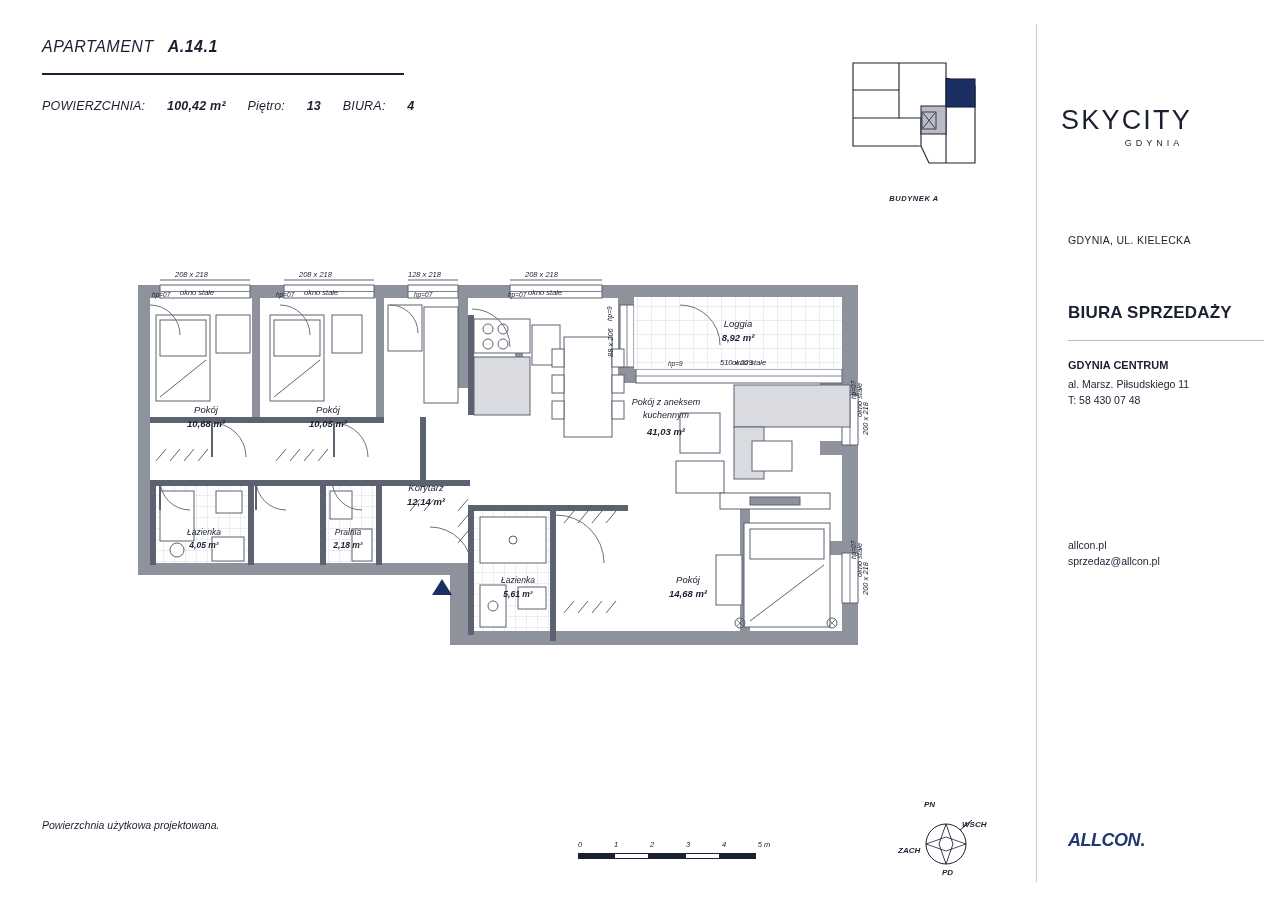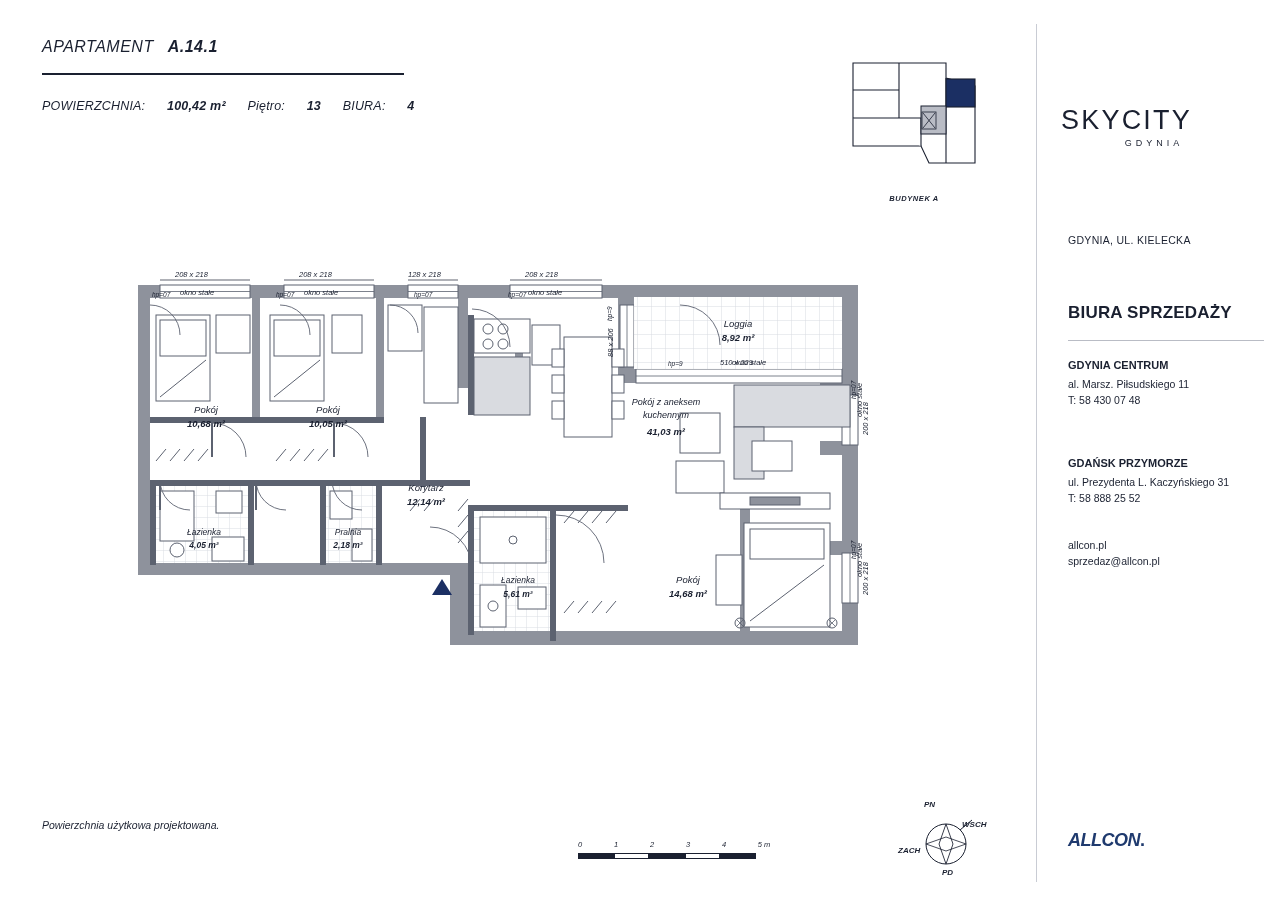--- a/index.html
+++ b/index.html
@@ -418,25 +418,20 @@
 
     <div class="biura">BIURA SPRZEDAŻY</div>
     <div class="hrule"></div>
 
     <div class="office o1">
       <div class="oname">GDYNIA CENTRUM</div>
       <div>al. Marsz. Piłsudskiego 11</div>
       <div>T: 58 430 07 48</div>
     </div>
 
-    <div class="office o2">
-      <div class="oname">GDAŃSK PRZYMORZE</div>
-      <div>ul. Prezydenta L. Kaczyńskiego 31</div>
-      <div>T: 58 888 25 52</div>
-    </div>
 
     <div class="contact">
       <div>allcon.pl</div>
       <div>sprzedaz@allcon.pl</div>
     </div>
 
     <div class="allcon"><span>ALLCON</span><span class="dot">.</span></div>
   </div>
 
 </div>

